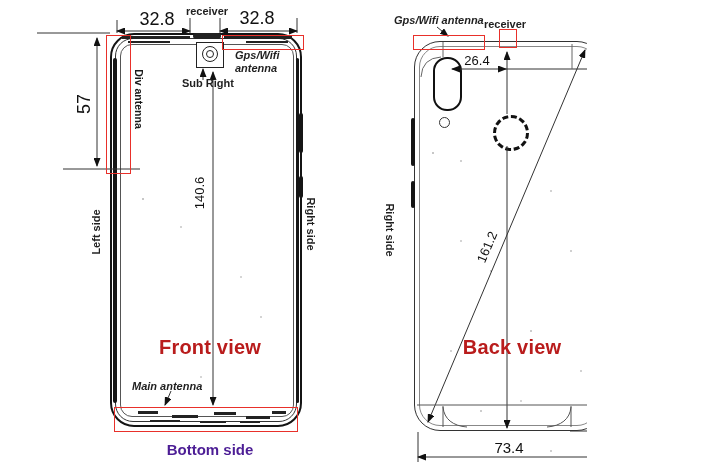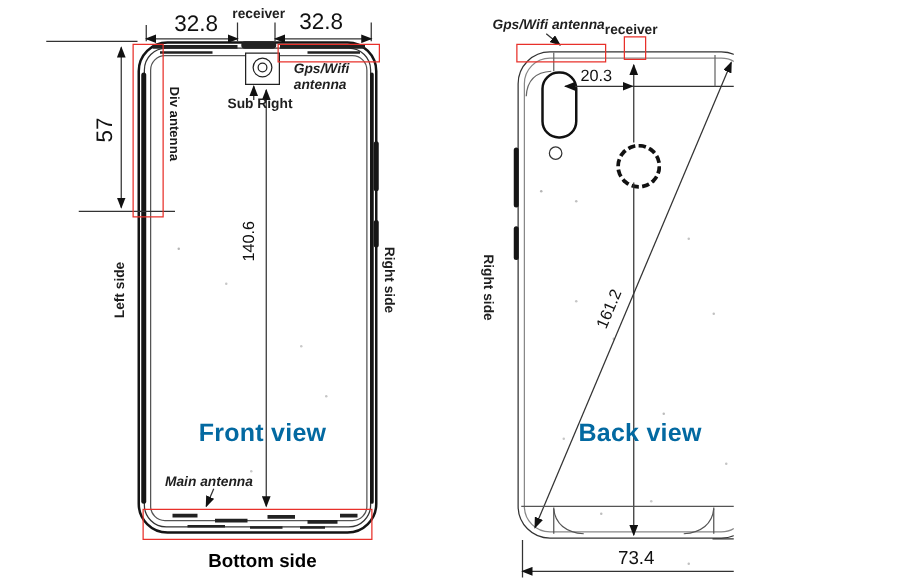--- a/index.html
+++ b/index.html
@@ -8,22 +8,22 @@
     font-family:"Liberation Sans", sans-serif;color:#1a1a1a;
   }
   .abs{position:absolute;font-style:italic;}
   .ctr{position:absolute;transform:translate(-50%,-50%);white-space:nowrap;}
   .rot90{position:absolute;transform:translate(-50%,-50%) rotate(90deg);white-space:nowrap;}
   .rotm90{position:absolute;transform:translate(-50%,-50%) rotate(-90deg);white-space:nowrap;}
   .rotdiag{position:absolute;transform:translate(-50%,-50%) rotate(-67deg);white-space:nowrap;}
   .lbl{font-size:11px;font-weight:600;color:#1f1f1f;}
   .num{font-size:18px;font-weight:400;color:#111;}
   .bignum{font-size:13px;}
-  .view-title{font-size:20px;font-weight:600;color:#0369a1;letter-spacing:0.2px;}
-  .caption{font-size:15px;font-weight:600;color:#000000;}
+  .view-title{font-size:20px;font-weight:600;color:#b91c1c;letter-spacing:0.2px;}
+  .caption{font-size:15px;font-weight:600;color:#4c1d95;}
   .redbox{position:absolute;border:1.6px solid #e8302a;background:transparent;z-index:6;}
   .body-outline{position:absolute;border:2px solid #141414;border-radius:24px;background:#fff;z-index:1;}
   .inner-outline{position:absolute;border:1px solid #3a3a3a;background:transparent;z-index:2;}
   .edge-band{position:absolute;background:#151515;border-radius:2px;z-index:3;}
   .detail{position:absolute;background:#222;z-index:3;}
   .circle{position:absolute;border-radius:50%;background:#fff;z-index:3;}
   svg.overlay{position:absolute;left:0;top:0;z-index:5;pointer-events:none;}
   .txt{z-index:8;}
   .speck{position:absolute;width:2px;height:2px;border-radius:50%;background:#b5b5b5;z-index:2;}
   .s-back{left:432px;top:152px;
@@ -144,21 +144,21 @@
   <div class="rotm90 num txt" style="left:84px;top:104px;">57</div>
   <div class="rotm90 lbl txt" style="left:96px;top:232px;">Left side</div>
   <div class="rotm90 num bignum txt" style="left:199px;top:193px;">140.6</div>
   <div class="rot90 lbl txt" style="left:311px;top:224px;">Right side</div>
   <div class="ctr view-title txt" style="left:210px;top:347px;">Front view</div>
   <div class="abs lbl txt" style="left:132px;top:380px;text-align:right;">Main antenna</div>
   <div class="ctr caption txt" style="left:210px;top:449px;">Bottom side</div>
 
   <div class="abs lbl txt" style="left:394px;top:14px;white-space:nowrap;">Gps/Wifi antenna</div>
   <div class="ctr lbl txt" style="left:505px;top:24px;">receiver</div>
-  <div class="ctr num bignum txt" style="left:477px;top:60px;">20.3</div>
+  <div class="ctr num bignum txt" style="left:477px;top:60px;">26.4</div>
   <div class="rot90 lbl txt" style="left:390px;top:230px;">Right side</div>
   <div class="rotdiag num bignum txt" style="left:487px;top:247px;background:#fff;padding:0 2px;">161.2</div>
   <div class="rotm90 num bignum txt" style="left:616px;top:217px;">155.2</div>
   <div class="rotm90 lbl txt" style="left:644px;top:223px;">Left side</div>
   <div class="ctr view-title txt" style="left:512px;top:347px;">Back view</div>
   <div class="ctr num txt" style="left:509px;top:447px;font-size:15px;">73.4</div>
 
   <svg class="overlay" width="728" height="468">
     <g stroke="#333" stroke-width="1" fill="none">
       <path d="M418,432 V462"></path>

